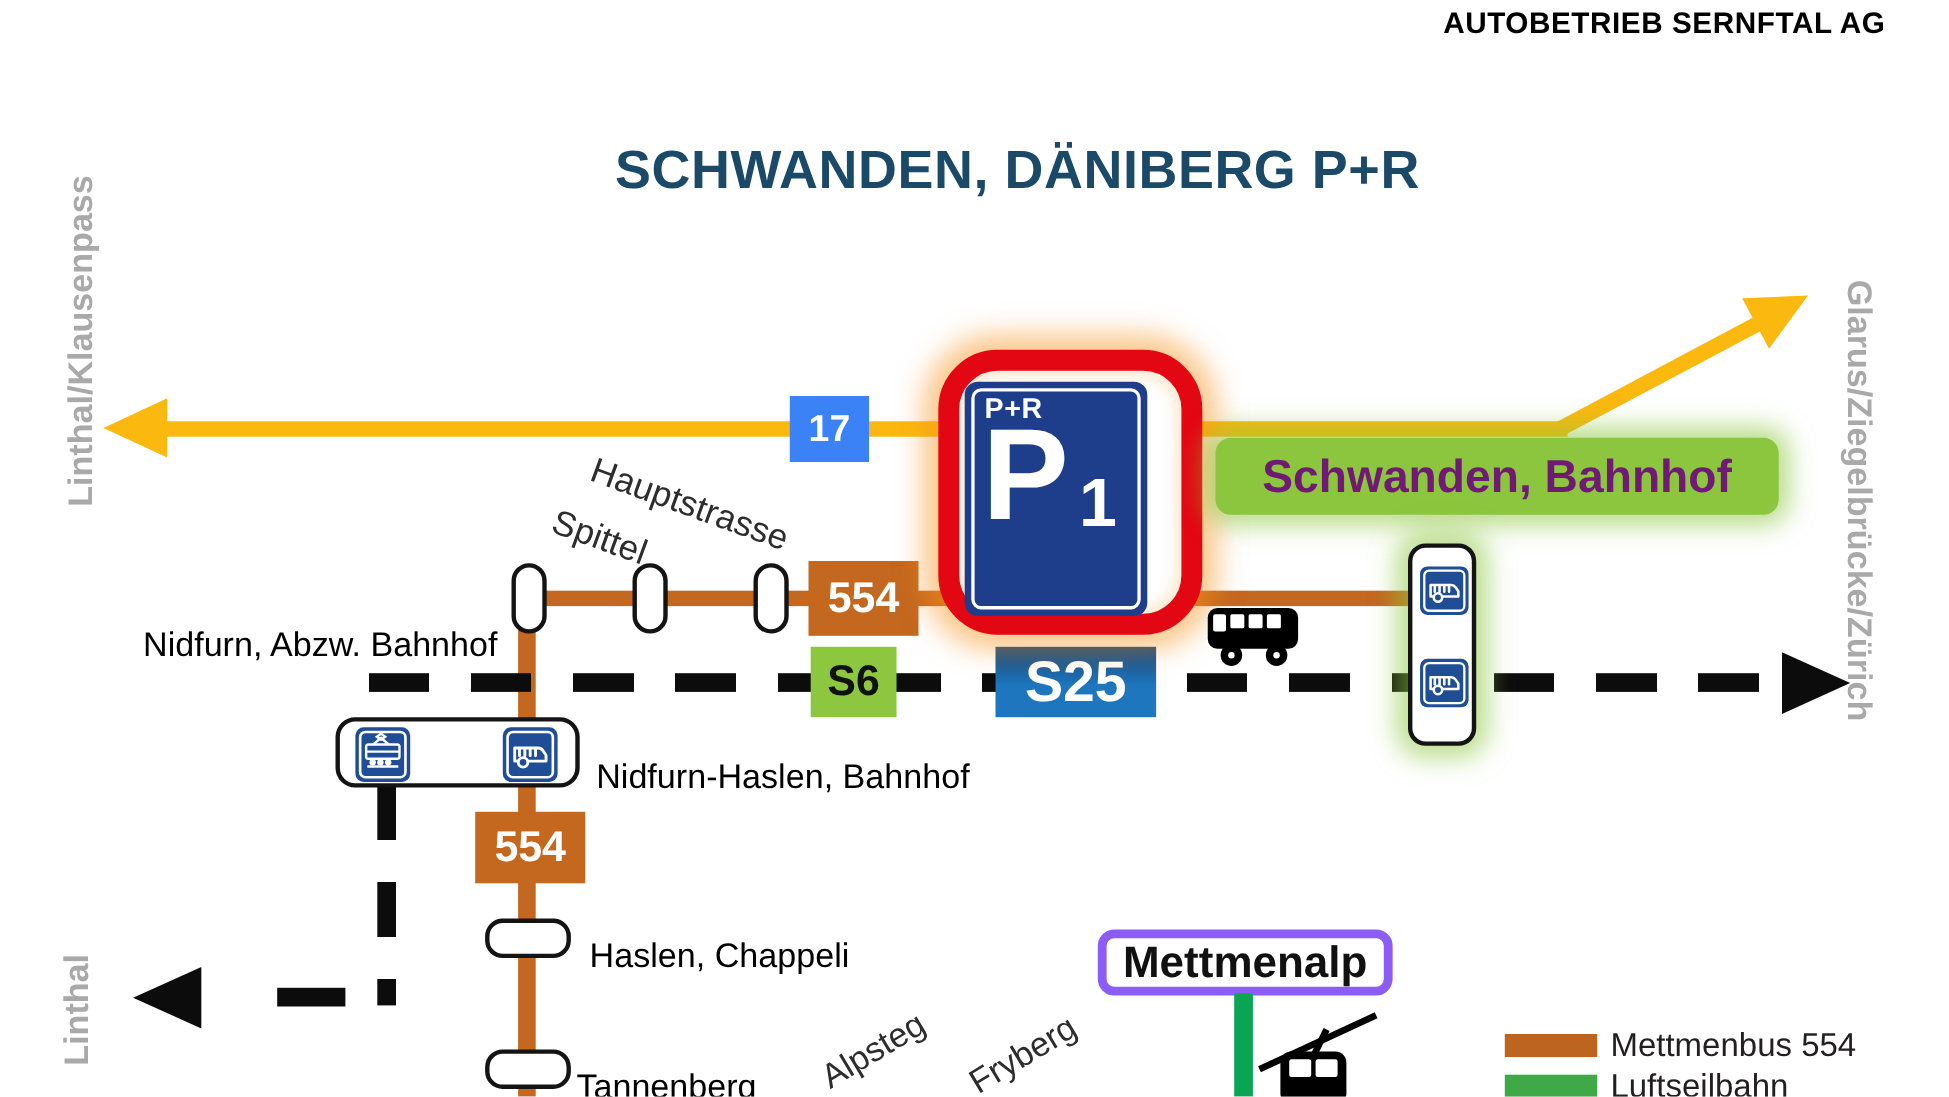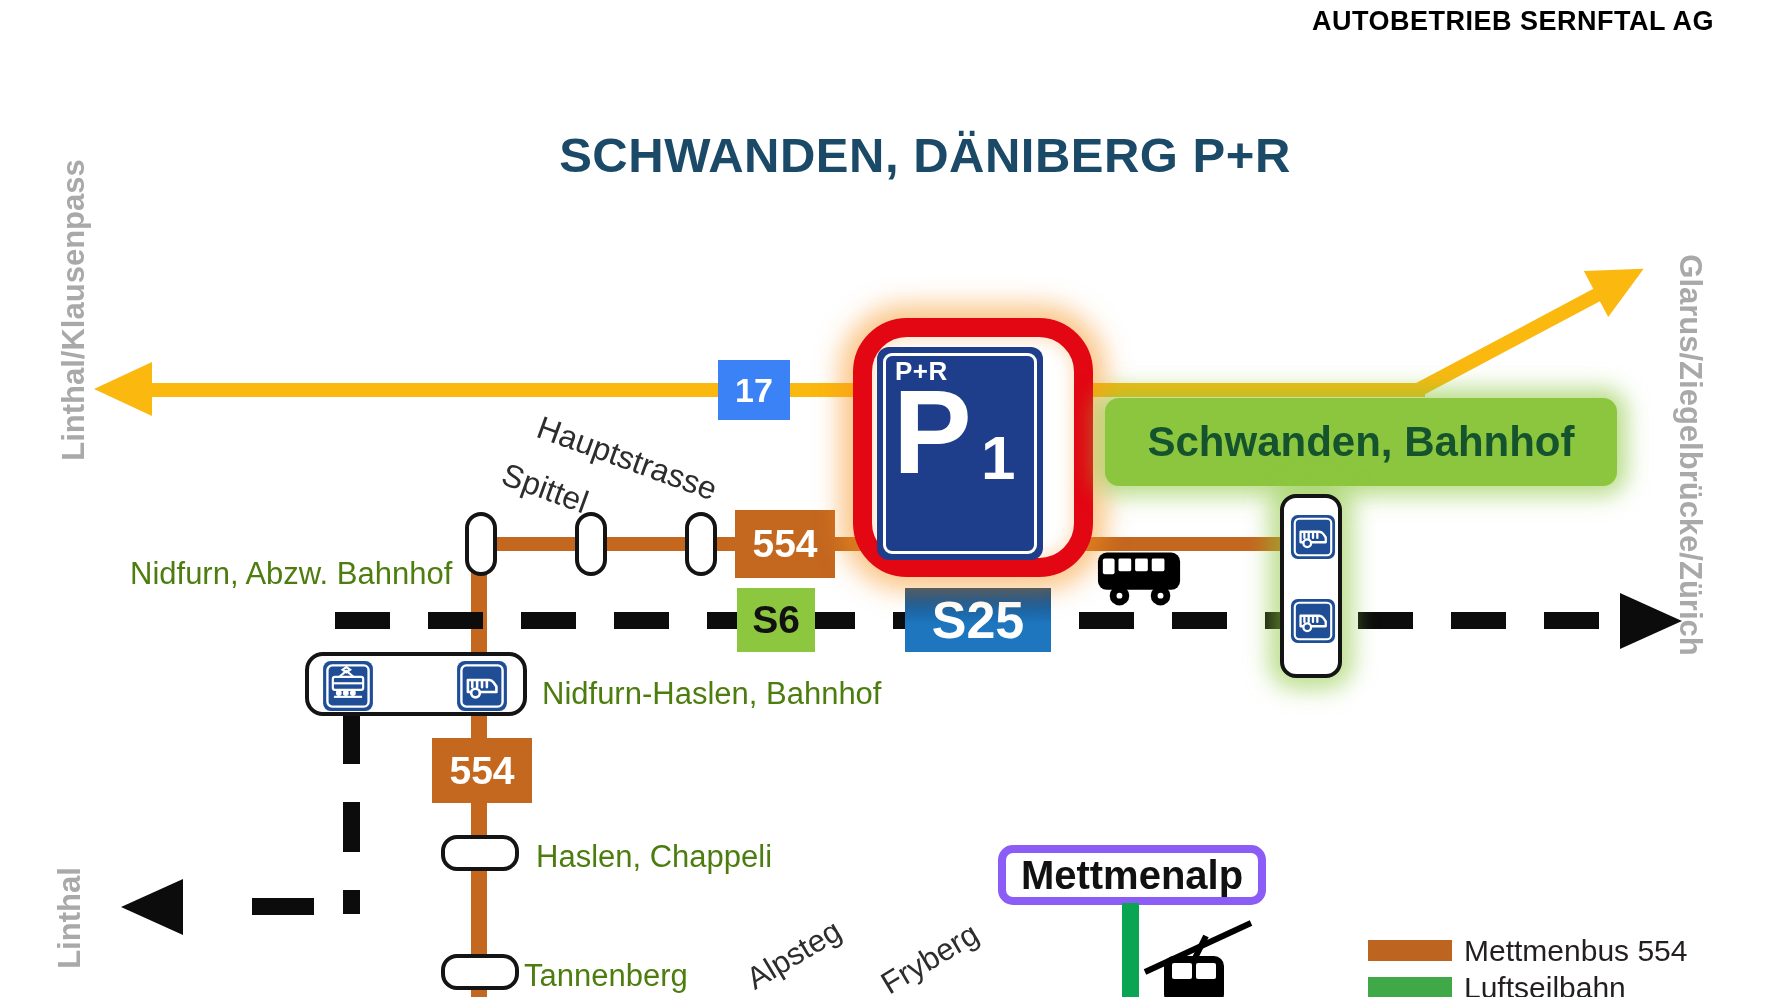--- a/index.html
+++ b/index.html
@@ -7,21 +7,21 @@
   #map { position:relative; width:1772px; height:997px; background:#fff; overflow:hidden; }
   .abs { position:absolute; }
 
   
   .company { right:58px; top:6px; font-size:27px; font-weight:bold; color:#000; letter-spacing:.5px; }
   .title { left:420px; top:127px; width:1010px; text-align:center; font-size:49px; font-weight:bold; color:#1b4a68; letter-spacing:.5px; }
   .dir { color:#a9a9a9; font-size:31px; font-weight:bold; text-align:center; white-space:nowrap; }
   .dir-left  { left:-94px; top:290px; width:340px; height:40px; transform:rotate(-90deg); }
   .dir-right { left:1453px; top:435px; width:470px; height:40px; transform:rotate(90deg); }
   .dir-linthal { left:-13px; top:898px; width:170px; height:40px; transform:rotate(-90deg); }
-  .lbl { font-size:31px; color:#4d7c0f; white-space:nowrap; }
+  .lbl { font-size:31px; color:#000000; white-space:nowrap;margin-top:12px; }
   .street { font-size:31px; color:#2d2d2d; text-align:center; white-space:nowrap; }
   .street-haupt { left:512px; top:440px; width:230px; transform:rotate(20deg); font-size:32px; }
   .street-spittel { left:483px; top:470px; width:124px; transform:rotate(20deg); font-size:32px; }
   .street-alpsteg { left:724px; top:937px; width:140px; transform:rotate(-31deg); }
   .street-fryberg { left:860px; top:941px; width:140px; transform:rotate(-31deg); }
 
   
   .yl-main { left:140px; top:383px; width:1285px; height:14px; background:#fbb80f; }
   .yl-diag { left:1418px; top:383px; width:205px; height:14px; background:#fbb80f; transform:rotate(-28deg); transform-origin:left center; }
   .yl-head-left { left:94px; top:362px; width:0; height:0; border-top:27px solid transparent; border-bottom:27px solid transparent; border-right:58px solid #fbb80f; }
@@ -55,23 +55,23 @@
   
   .pr-box { left:853px; top:318px; width:240px; height:259px; background:#fff; border:19px solid #e30613; border-radius:54px;
     box-shadow:0 0 24px 14px rgba(247,148,30,.5), inset 0 0 14px 4px rgba(247,148,30,.25); }
   .pr-sign { left:877px; top:347px; width:166px; height:213px; background:#1e3e8c; border-radius:12px; }
   .pr-inner { position:absolute; inset:6px; border:3px solid #fff; border-radius:9px; }
   .pr-head { position:absolute; left:18px; top:9px; font-size:26px; font-weight:bold; color:#fff; letter-spacing:.5px; }
   .pr-big  { position:absolute; left:16px; top:26px; font-size:118px; line-height:1; font-weight:bold; color:#fff; }
   .pr-num  { position:absolute; left:104px; top:80px; font-size:62px; line-height:1; font-weight:bold; color:#fff; }
 
   
-  .schwanden { left:1105px; top:398px; width:512px; height:88px; background:#8cc63e; border-radius:14px;
+  .schwanden { left:1105px; top:398px; width:512px; height:70px; background:#8cc63e; border-radius:14px;
     box-shadow:0 0 22px 10px rgba(140,198,62,.6); display:flex; align-items:center; justify-content:center;
-    font-size:42px; font-weight:bold; color:#14532d; }
+    font-size:42px; font-weight:bold; color:#701a75; }
   .pillar { left:1280px; top:494px; width:62px; height:184px; background:#fff; border:4px solid #141414; border-radius:16px;
     box-shadow:0 0 22px 12px rgba(140,198,62,.55); }
 
   
   .station-box { left:305px; top:652px; width:222px; height:64px; background:#fff; border:4px solid #141414; border-radius:18px; }
 
   
   .mettmen-sign { left:998px; top:845px; width:268px; height:60px; background:#fff; border:8px solid #8b5cf6; border-radius:15px;
     display:flex; align-items:center; justify-content:center; font-size:40px; font-weight:bold; color:#111; }
   .cable-line { left:1122px; top:903px; width:17px; height:94px; background:#0aa553; }

